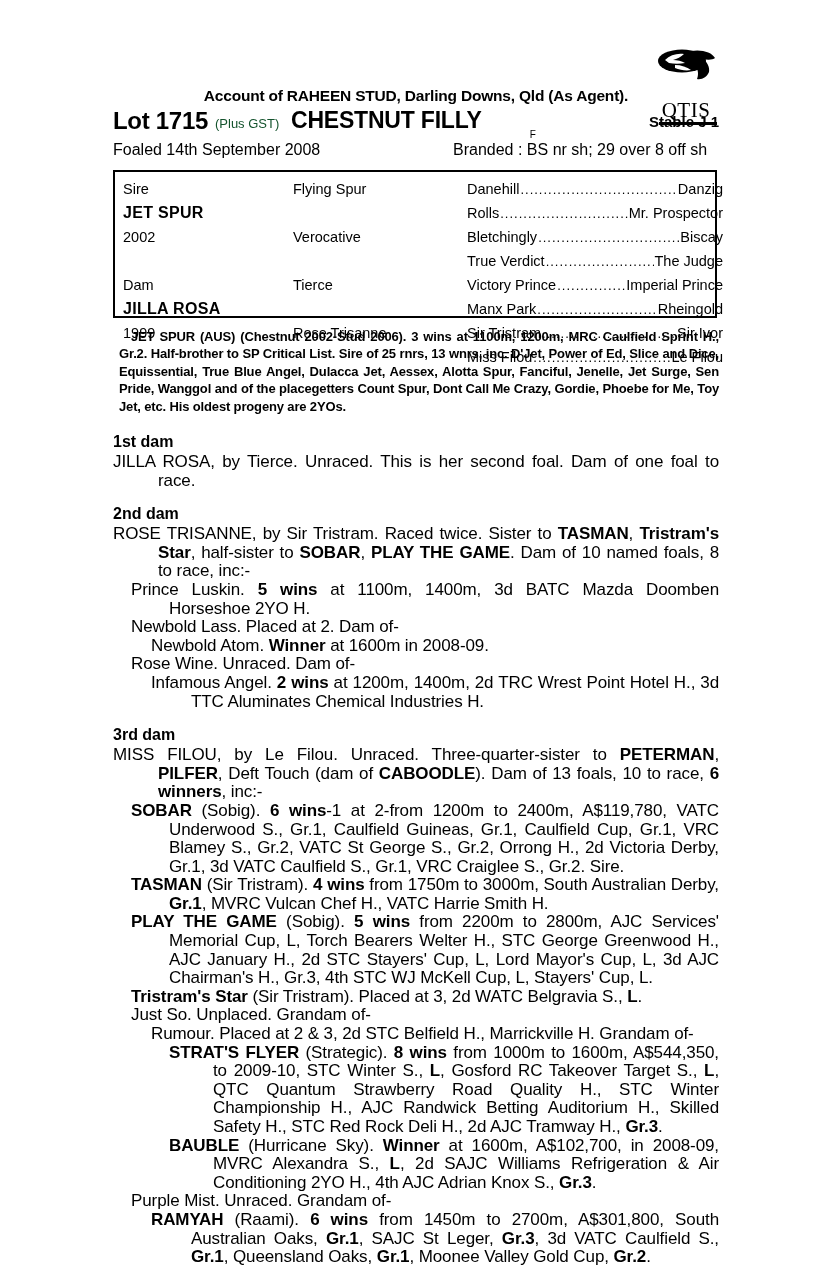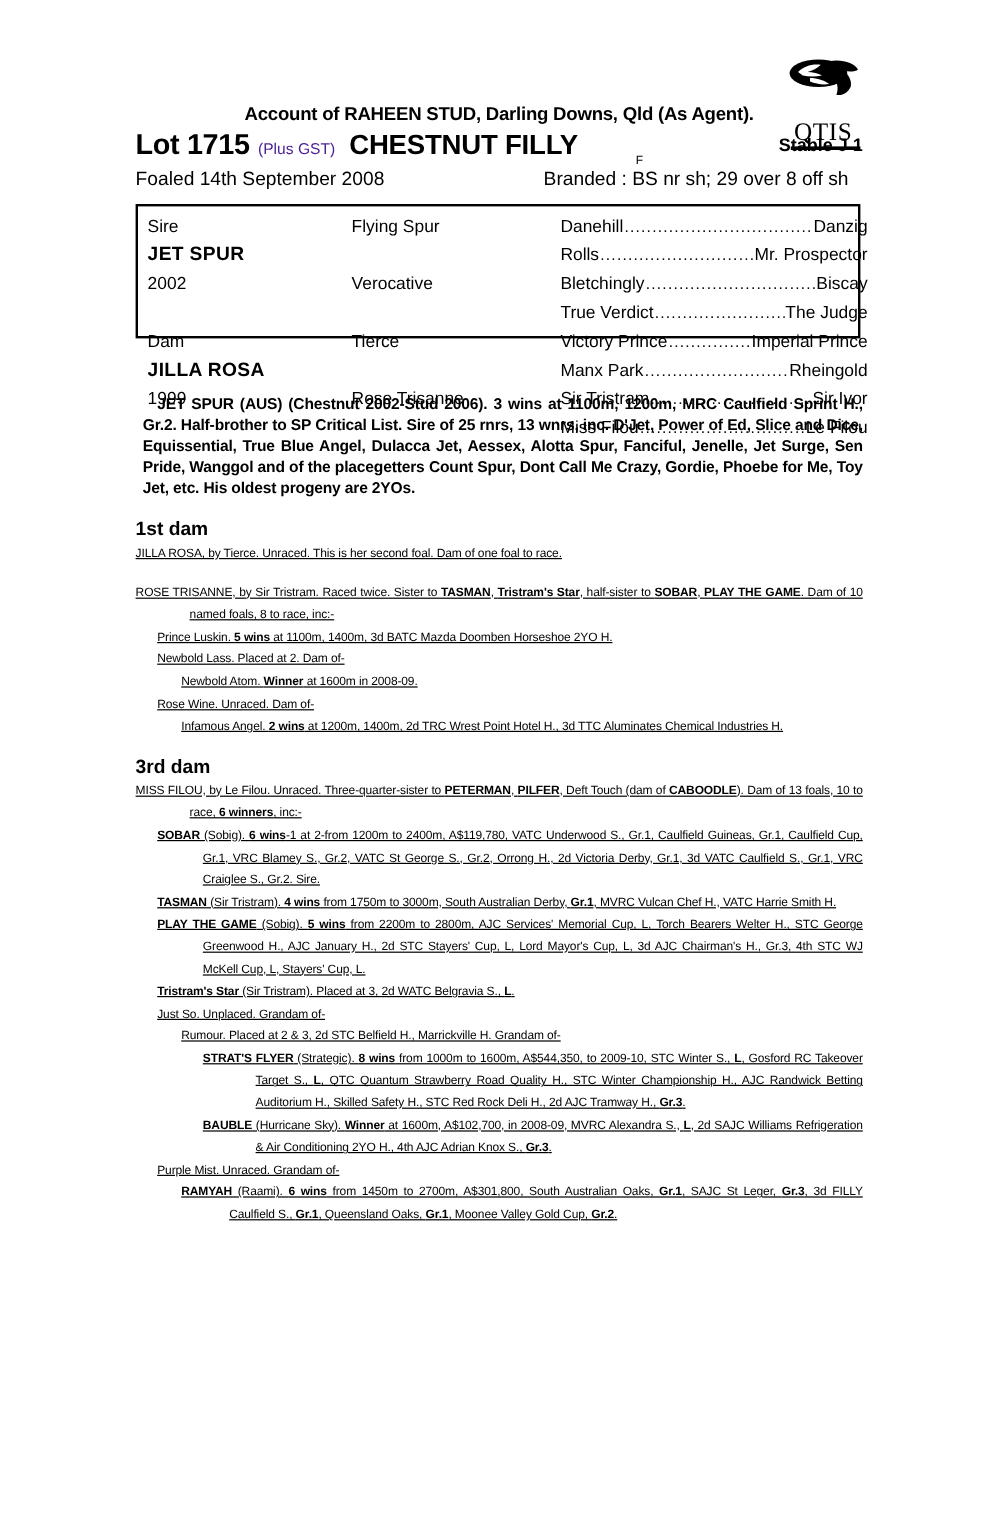--- a/index.html
+++ b/index.html
@@ -81,21 +81,21 @@
     position: absolute;
     left: 0; top: 0;
     font-weight: bold;
     font-size: 24px;
     letter-spacing: -0.3px;
   }
   .plus-gst {
     position: absolute;
     left: 102px; top: 9px;
     font-size: 13px;
-    color: #4c1d95;
+    color: #14532d;
   }
   .colour-sex {
     position: absolute;
     left: 178px; top: 0;
     font-weight: bold;
     font-size: 23px;
     letter-spacing: -0.2px;
   }
   .stable {
     position: absolute;
@@ -135,21 +135,21 @@
   }
 
   
   .ped-table {
     position: absolute;
     left: 0;
     top: 170px;
     width: 604px;
     border: 2px solid #000;
     box-sizing: border-box;
-    height: 112px;
+    height: 148px;
     font-size: 14.5px;
   }
   .ped-col {
     position: absolute;
     top: 5px;
   }
   .ped-col.c1 { left: 8px;  width: 170px; }
   .ped-col.c2 { left: 178px; width: 160px; }
   .ped-col.c3 { left: 352px; width: 256px; }
 
@@ -190,26 +190,25 @@
 
   
   .dam-sec { position: absolute; left: 0; width: 606px; }
   .dam-head {
     font-weight: bold;
     font-size: 16px;
     line-height: 20px;
     margin-bottom: 1px;
   }
   .para {
-    font-size: 10px;
+    font-size: 17px;
     line-height: 18.6px;
     text-align: justify;
     text-justify: inter-word;
     letter-spacing: -0.1px;
-    text-decoration: underline;
   }
   .para b { font-weight: bold; }
   .hang0 { padding-left: 45px; text-indent: -45px; }
   .hang1 { padding-left: 56px; text-indent: -38px; }
   .hang2 { padding-left: 78px; text-indent: -40px; }
   .hang3 { padding-left: 100px; text-indent: -44px; }
 </style>
 </head>
 <body>
 
@@ -313,37 +312,38 @@
     </div>
 
     <div class="sire-para"><span class="ind"></span><span id="sire-text">JET SPUR (AUS) (Chestnut 2002-Stud 2006). 3 wins at 1100m, 1200m, MRC Caulfield Sprint H., Gr.2. Half-brother to SP Critical List. Sire of 25 rnrs, 13 wnrs, inc. D'Jet, Power of Ed, Slice and Dice, Equissential, True Blue Angel, Dulacca Jet, Aessex, Alotta Spur, Fanciful, Jenelle, Jet Surge, Sen Pride, Wanggol and of the placegetters Count Spur, Dont Call Me Crazy, Gordie, Phoebe for Me, Toy Jet, etc. His oldest progeny are 2YOs.</span></div>
 
     <div id="dam-sections" style="position: absolute; left: 0px; top: 432px; width: 606px;">
         <div class="dam-sec" style="position: relative; margin-bottom: 14px;">
           <div class="dam-head">1st dam</div>
           <div class="para hang0"><span>JILLA ROSA, by Tierce. Unraced. This is her second foal. Dam of one foal to race.</span></div>
         </div>
         <div class="dam-sec" style="position: relative; margin-bottom: 14px;">
+          <div class="dam-head">2nd dam</div>
           <div class="para hang0"><span>ROSE TRISANNE, by Sir Tristram. Raced twice. Sister to </span><b>TASMAN</b><span>, </span><b>Tristram's Star</b><span>, half-sister to </span><b>SOBAR</b><span>, </span><b>PLAY THE GAME</b><span>. Dam of 10 named foals, 8 to race, inc:-</span></div>
           <div class="para hang1"><span>Prince Luskin. </span><b>5 wins</b><span> at 1100m, 1400m, 3d BATC Mazda Doomben Horseshoe 2YO H.</span></div>
           <div class="para hang1"><span>Newbold Lass. Placed at 2. Dam of-</span></div>
           <div class="para hang2"><span>Newbold Atom. </span><b>Winner</b><span> at 1600m in 2008-09.</span></div>
           <div class="para hang1"><span>Rose Wine. Unraced. Dam of-</span></div>
           <div class="para hang2"><span>Infamous Angel. </span><b>2 wins</b><span> at 1200m, 1400m, 2d TRC Wrest Point Hotel H., 3d TTC Aluminates Chemical Industries H.</span></div>
         </div>
         <div class="dam-sec" style="position: relative; margin-bottom: 14px;">
           <div class="dam-head">3rd dam</div>
           <div class="para hang0"><span>MISS FILOU, by Le Filou. Unraced. Three-quarter-sister to </span><b>PETERMAN</b><span>, </span><b>PILFER</b><span>, Deft Touch (dam of </span><b>CABOODLE</b><span>). Dam of 13 foals, 10 to race, </span><b>6 winners</b><span>, inc:-</span></div>
           <div class="para hang1"><b>SOBAR</b><span> (Sobig). </span><b>6 wins</b><span>-1 at 2-from 1200m to 2400m, A$119,780, VATC Underwood S., Gr.1, Caulfield Guineas, Gr.1, Caulfield Cup, Gr.1, VRC Blamey S., Gr.2, VATC St George S., Gr.2, Orrong H., 2d Victoria Derby, Gr.1, 3d VATC Caulfield S., Gr.1, VRC Craiglee S., Gr.2. Sire.</span></div>
           <div class="para hang1"><b>TASMAN</b><span> (Sir Tristram). </span><b>4 wins</b><span> from 1750m to 3000m, South Australian Derby, </span><b>Gr.1</b><span>, MVRC Vulcan Chef H., VATC Harrie Smith H.</span></div>
           <div class="para hang1"><b>PLAY THE GAME</b><span> (Sobig). </span><b>5 wins</b><span> from 2200m to 2800m, AJC Services' Memorial Cup, L, Torch Bearers Welter H., STC George Greenwood H., AJC January H., 2d STC Stayers' Cup, L, Lord Mayor's Cup, L, 3d AJC Chairman's H., Gr.3, 4th STC WJ McKell Cup, L, Stayers' Cup, L.</span></div>
           <div class="para hang1"><b>Tristram's Star</b><span> (Sir Tristram). Placed at 3, 2d WATC Belgravia S., </span><b>L</b><span>.</span></div>
           <div class="para hang1"><span>Just So. Unplaced. Grandam of-</span></div>
           <div class="para hang2"><span>Rumour. Placed at 2 &amp; 3, 2d STC Belfield H., Marrickville H. Grandam of-</span></div>
           <div class="para hang3"><b>STRAT'S FLYER</b><span> (Strategic). </span><b>8 wins</b><span> from 1000m to 1600m, A$544,350, to 2009-10, STC Winter S., </span><b>L</b><span>, Gosford RC Takeover Target S., </span><b>L</b><span>, QTC Quantum Strawberry Road Quality H., STC Winter Championship H., AJC Randwick Betting Auditorium H., Skilled Safety H., STC Red Rock Deli H., 2d AJC Tramway H., </span><b>Gr.3</b><span>.</span></div>
           <div class="para hang3"><b>BAUBLE</b><span> (Hurricane Sky). </span><b>Winner</b><span> at 1600m, A$102,700, in 2008-09, MVRC Alexandra S., </span><b>L</b><span>, 2d SAJC Williams Refrigeration &amp; Air Conditioning 2YO H., 4th AJC Adrian Knox S., </span><b>Gr.3</b><span>.</span></div>
           <div class="para hang1"><span>Purple Mist. Unraced. Grandam of-</span></div>
-          <div class="para hang2"><b>RAMYAH</b><span> (Raami). </span><b>6 wins</b><span> from 1450m to 2700m, A$301,800, South Australian Oaks, </span><b>Gr.1</b><span>, SAJC St Leger, </span><b>Gr.3</b><span>, 3d FILLY Caulfield S., </span><b>Gr.1</b><span>, Queensland Oaks, </span><b>Gr.1</b><span>, Moonee Valley Gold Cup, </span><b>Gr.2</b><span>.</span></div>
+          <div class="para hang2"><b>RAMYAH</b><span> (Raami). </span><b>6 wins</b><span> from 1450m to 2700m, A$301,800, South Australian Oaks, </span><b>Gr.1</b><span>, SAJC St Leger, </span><b>Gr.3</b><span>, 3d VATC Caulfield S., </span><b>Gr.1</b><span>, Queensland Oaks, </span><b>Gr.1</b><span>, Moonee Valley Gold Cup, </span><b>Gr.2</b><span>.</span></div>
         </div>
       </div>
 
   </div>
 </div>
 
 </body></html>

